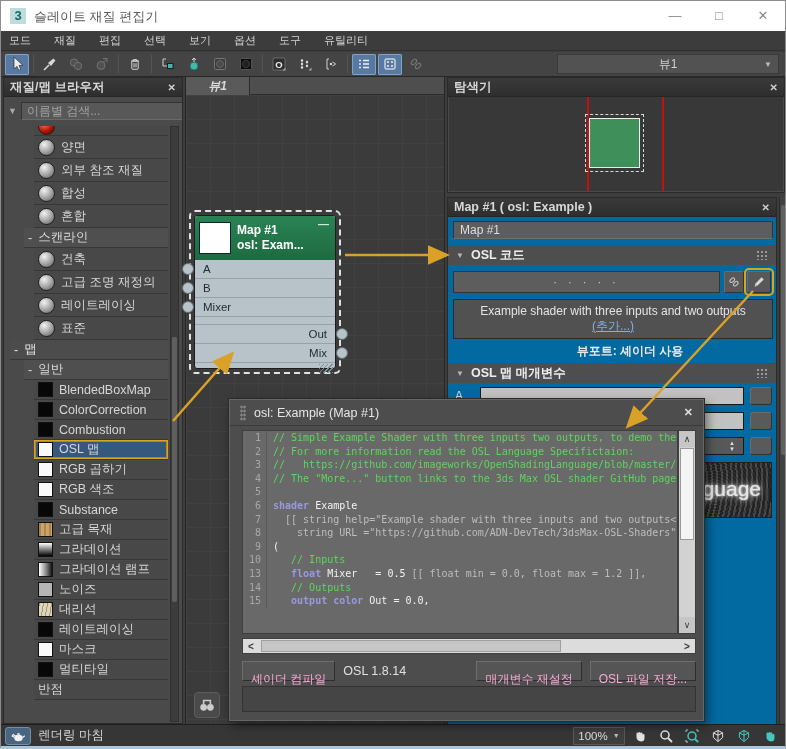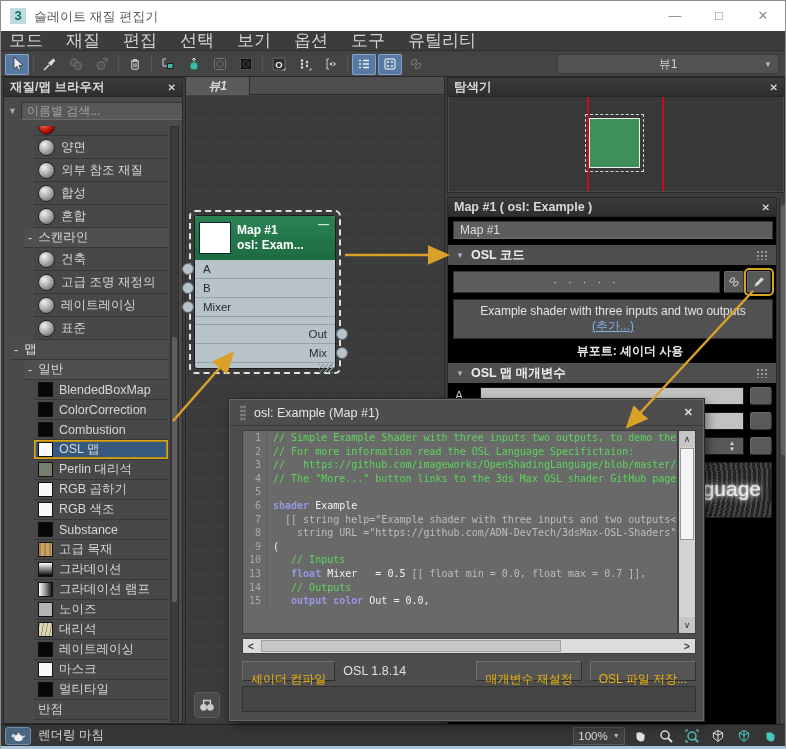--- a/index.html
+++ b/index.html
@@ -12,21 +12,21 @@
   .app-logo { position:absolute; left:9px; top:7px; width:16px; height:16px; background:#bfdcdc;
               color:#14696b; font-weight:bold; font-size:13px; text-align:center; line-height:16px; }
   .title-text { position:absolute; left:33px; top:7px; font-size:13px; color:#5a5a5a; }
   .winbtn { position:absolute; top:0; width:44px; height:30px; text-align:center; line-height:30px;
             color:#8a8a8a; font-size:13px; }
   .winbtn.min { right:88px; } .winbtn.max { right:44px; } .winbtn.close { right:0; }
 
   
   .menubar { position:absolute; left:0; top:30px; width:100%; height:20px; background:#3c3c3c;
              display:flex; align-items:center; padding-left:8px; gap:23px; border-bottom:1px solid #313131;}
-  .menubar span { color:#d4d4d4; font-size:17px; }
+  .menubar span { color:#d4d4d4; font-size:11px; }
 
   
   .toolbar { position:absolute; left:0; top:51px; width:100%; height:25px; background:#444;
              border-bottom:1px solid #272727; display:flex; align-items:center; padding-left:3px; }
   .tbtn { width:24px; height:21px; margin:0 1px; border-radius:2px; display:flex; align-items:center;
           justify-content:center; }
   .tbtn svg { width:16px; height:16px; }
   .tbtn.active { background:#5879a2; box-shadow:inset 0 0 0 1px #7fa3c8; }
   .tbtn.disabled { opacity:.55; }
   .tsep { width:1px; height:18px; background:#2b2b2b; border-right:1px solid #555; margin:0 3px; }
@@ -113,21 +113,21 @@
 
   
   .navigator { position:absolute; left:446px; top:76px; width:338px; height:116px; background:#4a4a4a;
                border:1px solid #2a2a2a; }
   .nav-body { position:absolute; left:1px; top:19px; right:1px; bottom:1px; background:#383838; }
   .redline { position:absolute; top:0; bottom:0; width:2px; background:#c41010; }
   .nav-rect { position:absolute; left:140px; top:21px; width:51px; height:50px; background:#3f8f5a;
               border:1px solid #f0f0f0; outline:1px dashed #d8d8d8; outline-offset:3px; }
 
   
-  .mappanel { position:absolute; left:446px; top:196px; width:330px; height:531px; background:#000000;
+  .mappanel { position:absolute; left:446px; top:196px; width:330px; height:531px; background:#0369a1;
               border:1px solid #2a2a2a; }
   .name-field { position:absolute; left:5px; top:23px; width:320px; height:18px; background:#5d5d5d;
                 border:1px solid #343434; border-bottom-color:#6e6e6e; color:#dedede; font-size:12px;
                 padding:1px 6px; }
   .sect { position:absolute; left:0; width:100%; height:20px; background:#4e4e4e; display:flex;
           align-items:center; padding:0 8px; gap:7px; color:#ececec; font-size:12.5px; font-weight:bold; }
   .sect .arr { font-size:8px; color:#b5b5b5; }
   .sect .gripdots { margin-left:auto; width:12px; height:10px;
       background-image:radial-gradient(#9a9a9a 1px, transparent 1.3px); background-size:4px 4px; }
   .sect.code { top:47px; } .sect.params { top:165px; }
@@ -191,21 +191,21 @@
   .hscroll { position:absolute; left:12px; top:238px; width:454px; height:16px; background:#dcdcdc;
              border:1px solid #3f3f3f; color:#3a3a3a; }
   .hscroll .sarr { position:absolute; top:0; width:16px; height:100%; font-size:10px; text-align:center;
                    line-height:15px; font-weight:bold; }
   .hscroll .left{left:0;} .hscroll .right{right:0;}
   .hscroll .thumb { position:absolute; left:18px; top:1px; height:12px; width:300px; background:#c6c6c6;
                     border:1px solid #a0a0a0; }
   .dlg-footer { position:absolute; left:12px; top:260px; width:454px; height:22px; display:flex;
                 align-items:center; gap:8px; }
   .dbtn { height:20px; background:#555; border:1px solid #6e6e6e; border-bottom-color:#2e2e2e;
-          border-right-color:#2e2e2e; color:#eab308; font-size:12px; padding:8px 8px; line-height:18px; }
+          border-right-color:#2e2e2e; color:#f9a8d4; font-size:12px; padding:8px 8px; line-height:18px; }
   .ver { color:#e0e0e0; font-size:12.5px; }
   .dbtn.reset { margin-left:auto; }
   .dlg-output { position:absolute; left:12px; top:286px; width:454px; height:26px; background:#454545;
                 border:1px solid #333; }
 
   
   .statusbar { position:absolute; left:0; bottom:0; width:100%; height:22px; background:#363636;
                border-top:1px solid #1f1f1f; display:flex; align-items:center; padding:0 4px; }
   .teapot-btn { width:26px; height:18px; background:#4a6580; border:1px solid #6f8fae; border-radius:3px;
                 display:flex; align-items:center; justify-content:center; }
@@ -422,24 +422,20 @@
           <span class="sw sw-black"></span>
           <span>ColorCorrection</span>
         </div>
         <div class="row mapitem">
           <span class="sw sw-black"></span>
           <span>Combustion</span>
         </div>
         <div class="row mapitem selected">
           <span class="sw sw-white"></span>
           <span>OSL 맵</span>
-        </div>
-        <div class="row mapitem">
-          <span class="sw sw-noise-dark"></span>
-          <span>Perlin 대리석</span>
         </div>
         <div class="row mapitem">
           <span class="sw sw-white"></span>
           <span>RGB 곱하기</span>
         </div>
         <div class="row mapitem">
           <span class="sw sw-white"></span>
           <span>RGB 색조</span>
         </div>
         <div class="row mapitem">
@@ -626,21 +622,21 @@
         <div class="cline"><span class="lnum">1</span><span class="ctext"><span class="c">// Simple Example Shader with three inputs two outputs, to demo the syntax.</span></span></div>
         <div class="cline"><span class="lnum">2</span><span class="ctext"><span class="c">// For more information read the OSL Language Specifictaion:</span></span></div>
         <div class="cline"><span class="lnum">3</span><span class="ctext"><span class="c">//   https://github.com/imageworks/OpenShadingLanguage/blob/master/src/doc/os</span></span></div>
         <div class="cline"><span class="lnum">4</span><span class="ctext"><span class="c">// The "More..." button links to the 3ds Max OSL shader GitHub page on ADN</span></span></div>
         <div class="cline"><span class="lnum">5</span><span class="ctext"></span></div>
         <div class="cline"><span class="lnum">6</span><span class="ctext"><span class="k">shader</span><span class="b"> Example</span></span></div>
         <div class="cline"><span class="lnum">7</span><span class="ctext"><span class="d">  [[ string help="Example shader with three inputs and two outputs&lt;br&gt;",</span></span></div>
         <div class="cline"><span class="lnum">8</span><span class="ctext"><span class="d">    string URL ="https://github.com/ADN-DevTech/3dsMax-OSL-Shaders" ]]</span></span></div>
         <div class="cline"><span class="lnum">9</span><span class="ctext"><span class="b">(</span></span></div>
         <div class="cline"><span class="lnum">10</span><span class="ctext"><span class="c">   // Inputs</span></span></div>
-        <div class="cline"><span class="lnum">13</span><span class="ctext"><span class="b">   </span><span class="k">float</span><span class="b"> Mixer   = 0.5 </span><span class="d">[[ float min = 0.0, float max = 0.7 ]],</span></span></div>
+        <div class="cline"><span class="lnum">13</span><span class="ctext"><span class="b">   </span><span class="k">float</span><span class="b"> Mixer   = 0.5 </span><span class="d">[[ float min = 0.0, float max = 1.2 ]],</span></span></div>
         <div class="cline"><span class="lnum">14</span><span class="ctext"><span class="c">   // Outputs</span></span></div>
         <div class="cline"><span class="lnum">15</span><span class="ctext"><span class="b">   </span><span class="k">output color</span><span class="b"> Out = 0.0,</span></span></div>
       </div>
     <div class="vscroll">
       <div class="sarr up">∧</div>
       <div class="thumb"></div>
       <div class="sarr down">∨</div>
     </div>
     <div class="hscroll">
       <div class="sarr left">&lt;</div>

